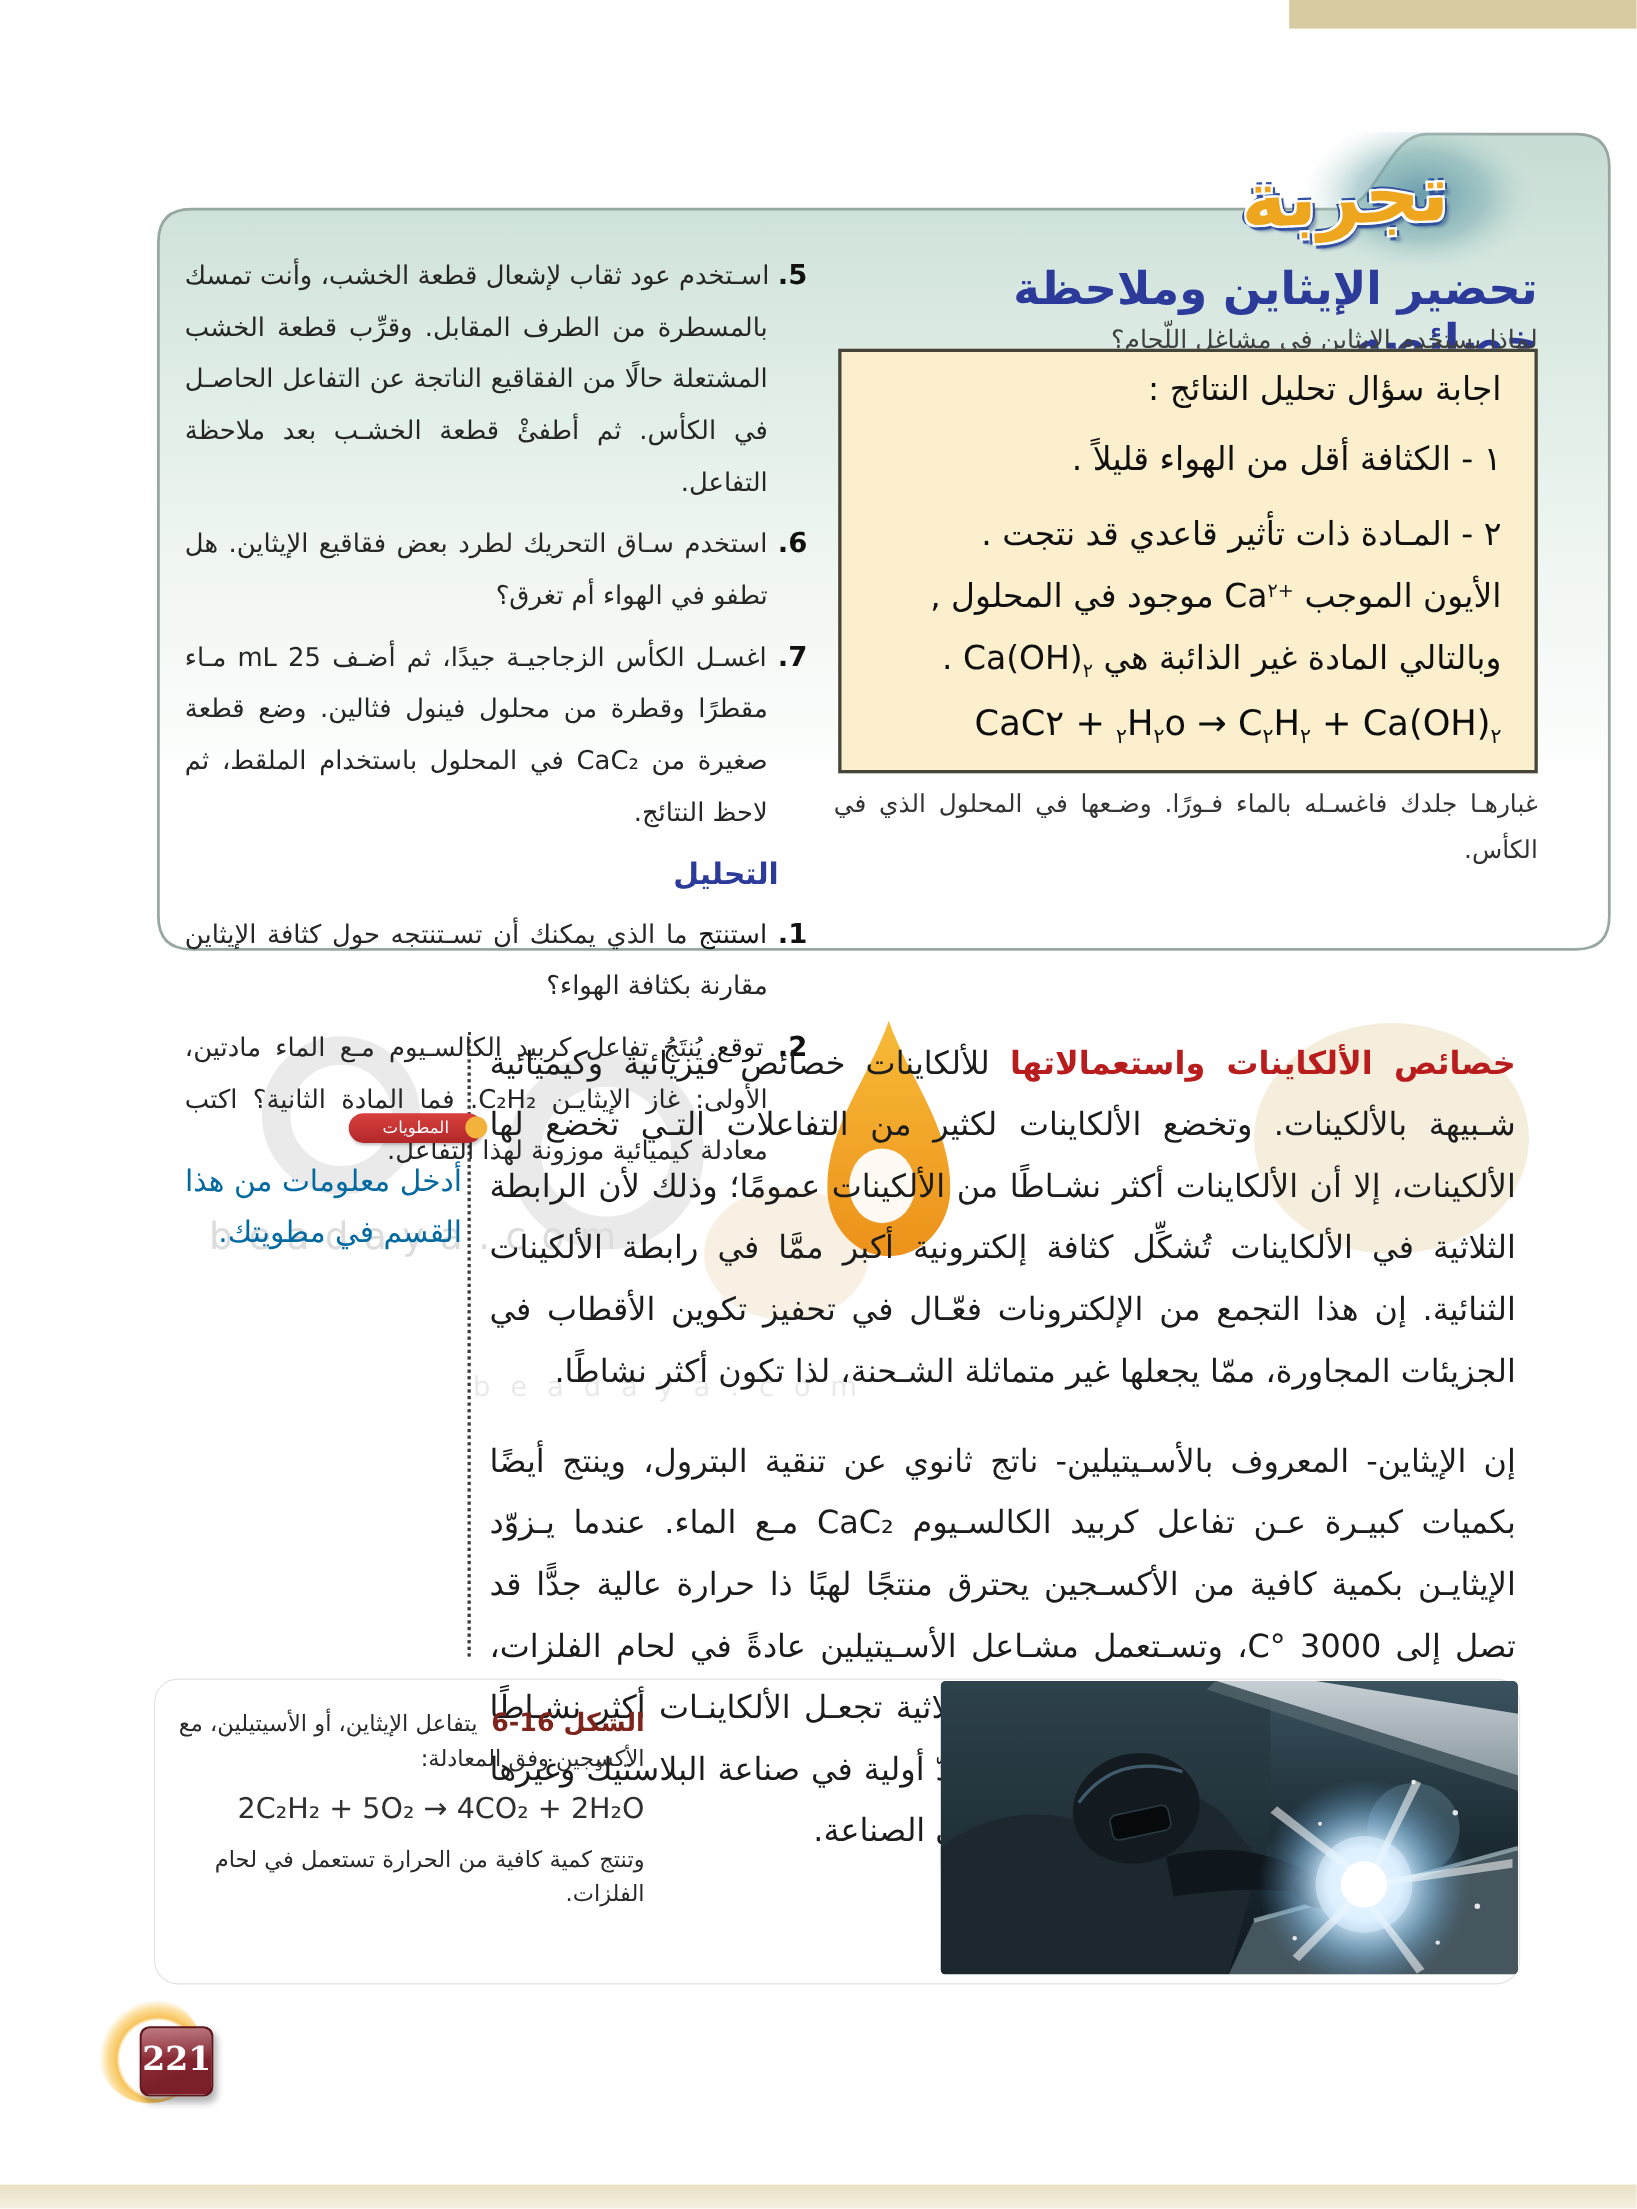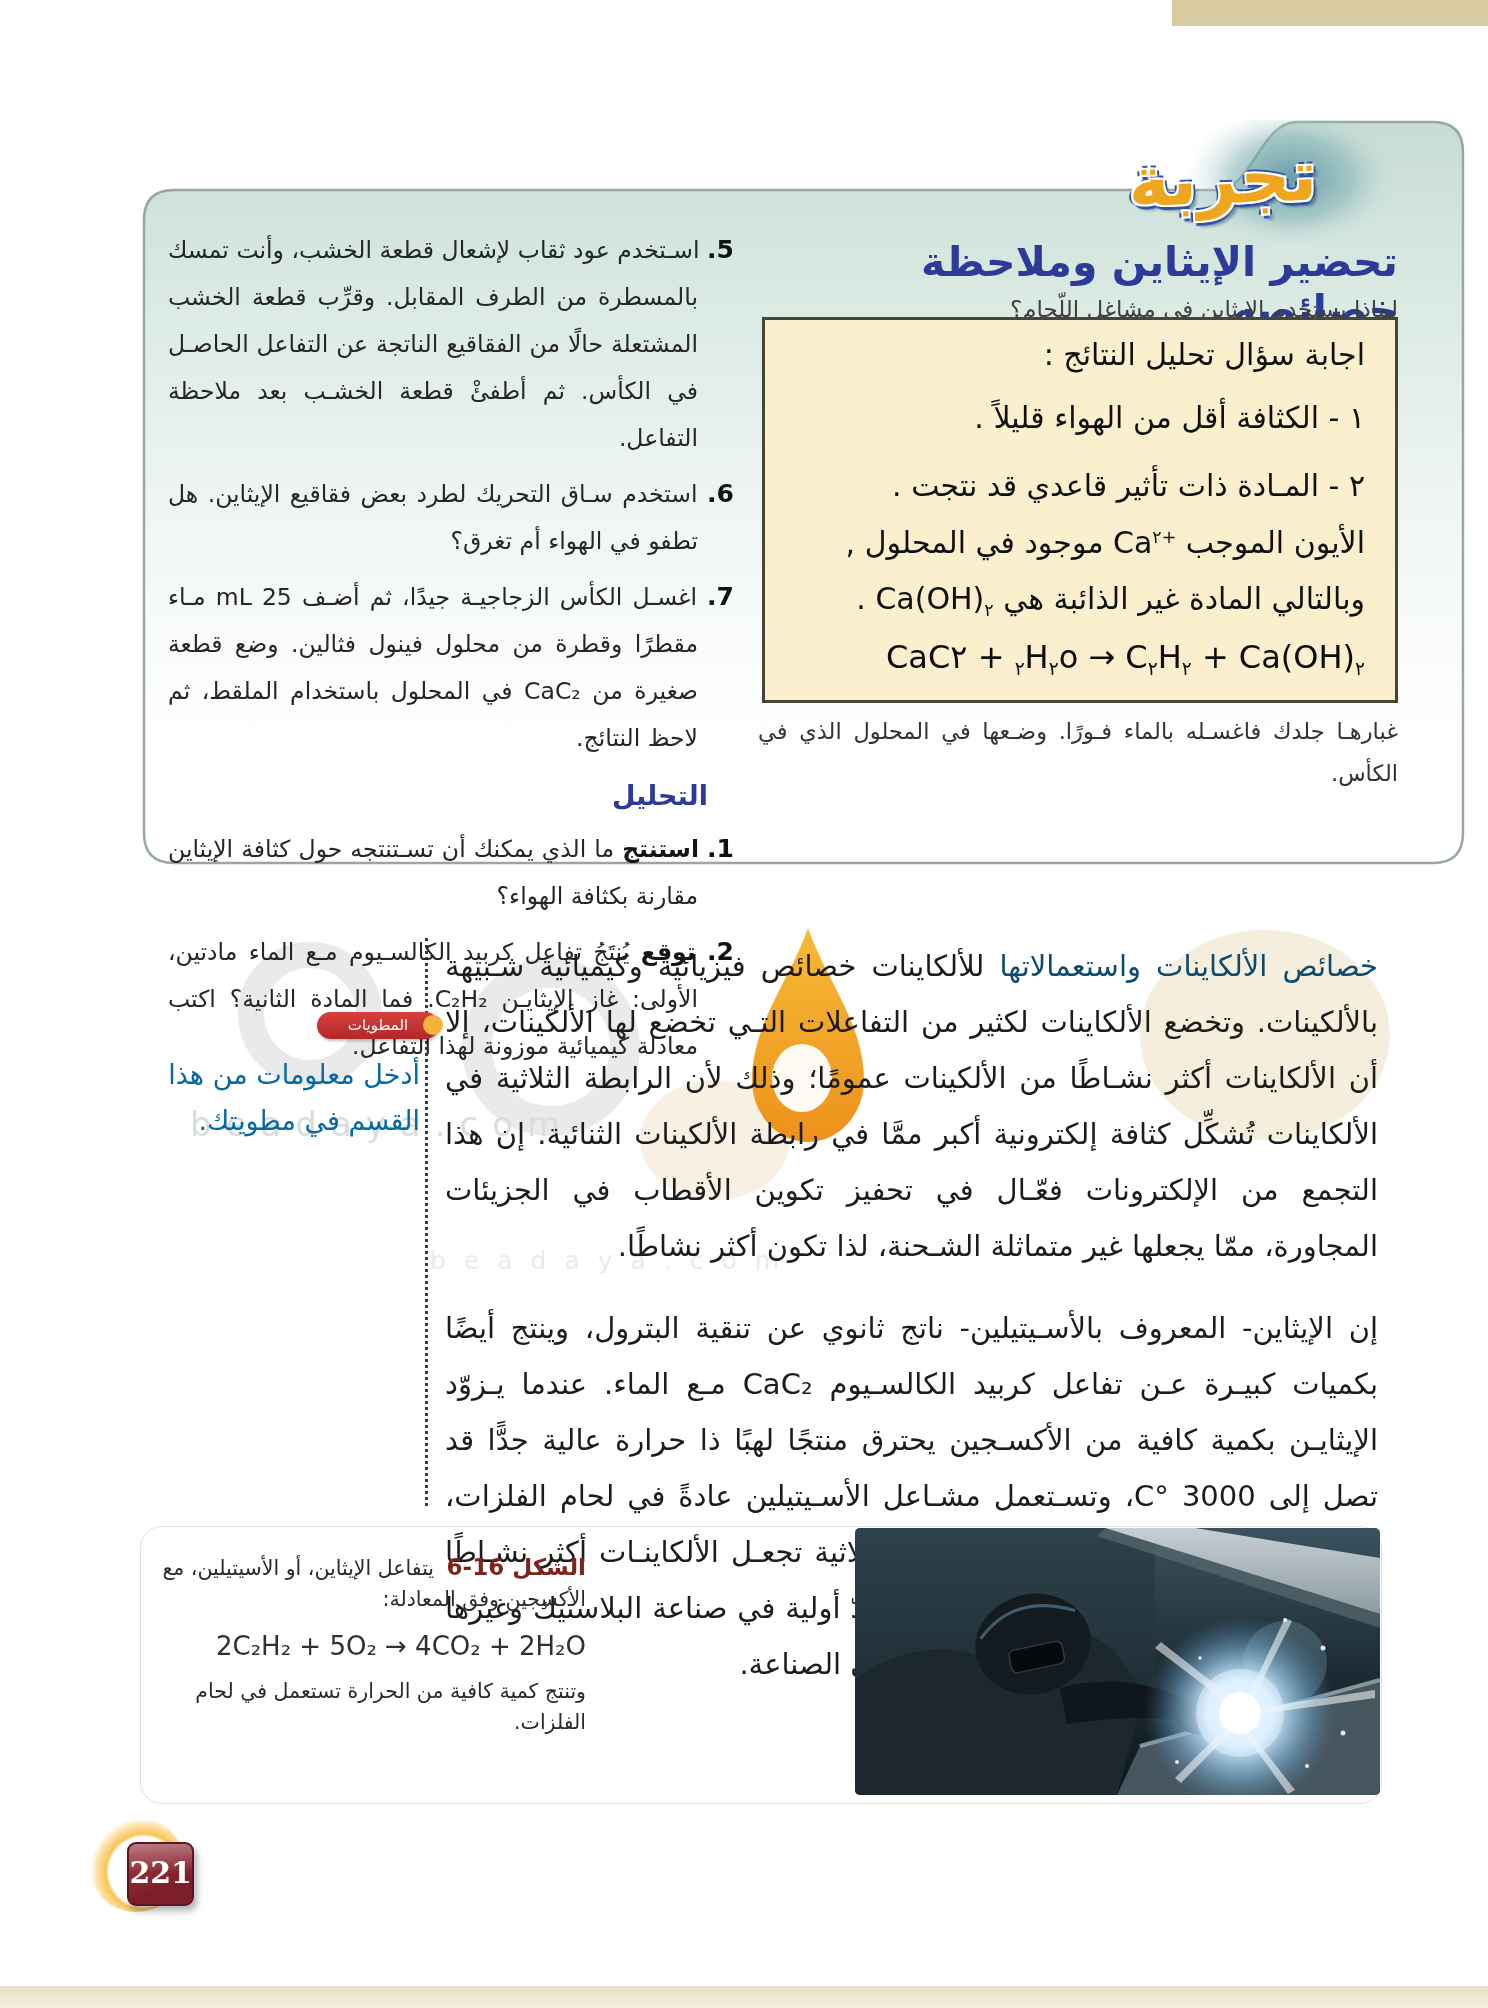--- a/index.html
+++ b/index.html
@@ -42,35 +42,35 @@
   .answer-eq{direction:ltr;font-size:32px;margin-top:14px;color:#0c0c0c;}
 
   .safety-note{position:absolute;right:90px;top:710px;width:640px;z-index:3;direction:rtl;text-align:justify;
     font-size:22.5px;line-height:42px;color:#333;}
 
   .steps-col{position:absolute;left:168px;top:226px;width:566px;z-index:3;direction:rtl;box-sizing:border-box;
     padding-right:36px;font-size:23.5px;line-height:47px;color:#262626;text-align:justify;}
   .step{text-indent:-36px;margin-bottom:8px;}
   .step .num{font-weight:bold;color:#111;font-size:25px;}
   .analysis-head{font-weight:bold;color:#2c3a9a;font-size:27px;text-indent:-10px;margin:10px 0 6px 0;}
-  .lead-bold{font-weight:bold;color:#151515;}
+  .lead-bold{font-weight:normal;color:#151515;}
 
   
   .ribbon{position:absolute;left:317px;top:1012px;width:122px;height:27px;z-index:4;background:linear-gradient(#d8413d,#b2272a);
     border-radius:14px;color:#fff;font-size:15px;text-align:center;line-height:27px;direction:rtl;box-shadow:1px 2px 3px rgba(0,0,0,.25);}
   .ribbon::before{content:"";position:absolute;right:-4px;top:3px;width:20px;height:20px;border-radius:50%;background:#f2b23c;z-index:-1;}
   .margin-note{position:absolute;left:110px;top:1052px;width:310px;z-index:3;direction:rtl;text-align:right;
     font-size:27px;line-height:46px;color:#0369a1;}
 
   
   .dotted-rule{position:absolute;left:425px;top:938px;height:568px;border-left:3px dotted #3c3c3c;z-index:2;}
   .main-text{position:absolute;left:445px;top:938px;width:933px;z-index:3;direction:rtl;text-align:justify;
     font-size:29px;line-height:56px;color:#1c1c1c;}
   .main-text p{margin:0 0 26px 0;}
-  .p1-lead{font-weight:normal;color:#0c4a6e;margin-left:0;}
+  .p1-lead{font-weight:bold;color:#b91c1c;margin-left:0;}
   .figref{font-weight:bold;color:#14141f;}
 
   
   .figure-panel{position:absolute;left:140px;top:1526px;width:1242px;height:278px;z-index:2;background:#fff;
     border:1.5px solid #e2e2e2;border-radius:22px;box-sizing:border-box;}
   .fig-caption{position:absolute;left:150px;top:1552px;width:436px;z-index:3;direction:rtl;text-align:right;
     font-size:20.5px;line-height:31px;color:#2a2a2a;font-weight:500;}
   .fig-label{font-weight:bold;color:#7d241c;font-size:23px;margin-left:6px;}
   .fig-eq{direction:ltr;text-align:right;padding-left:52px;margin:16px 0 14px 0;font-size:26px;color:#303030;}
   .photo-wrap{position:absolute;left:855px;top:1528px;width:525px;height:267px;z-index:3;border-radius:5px;overflow:hidden;}

